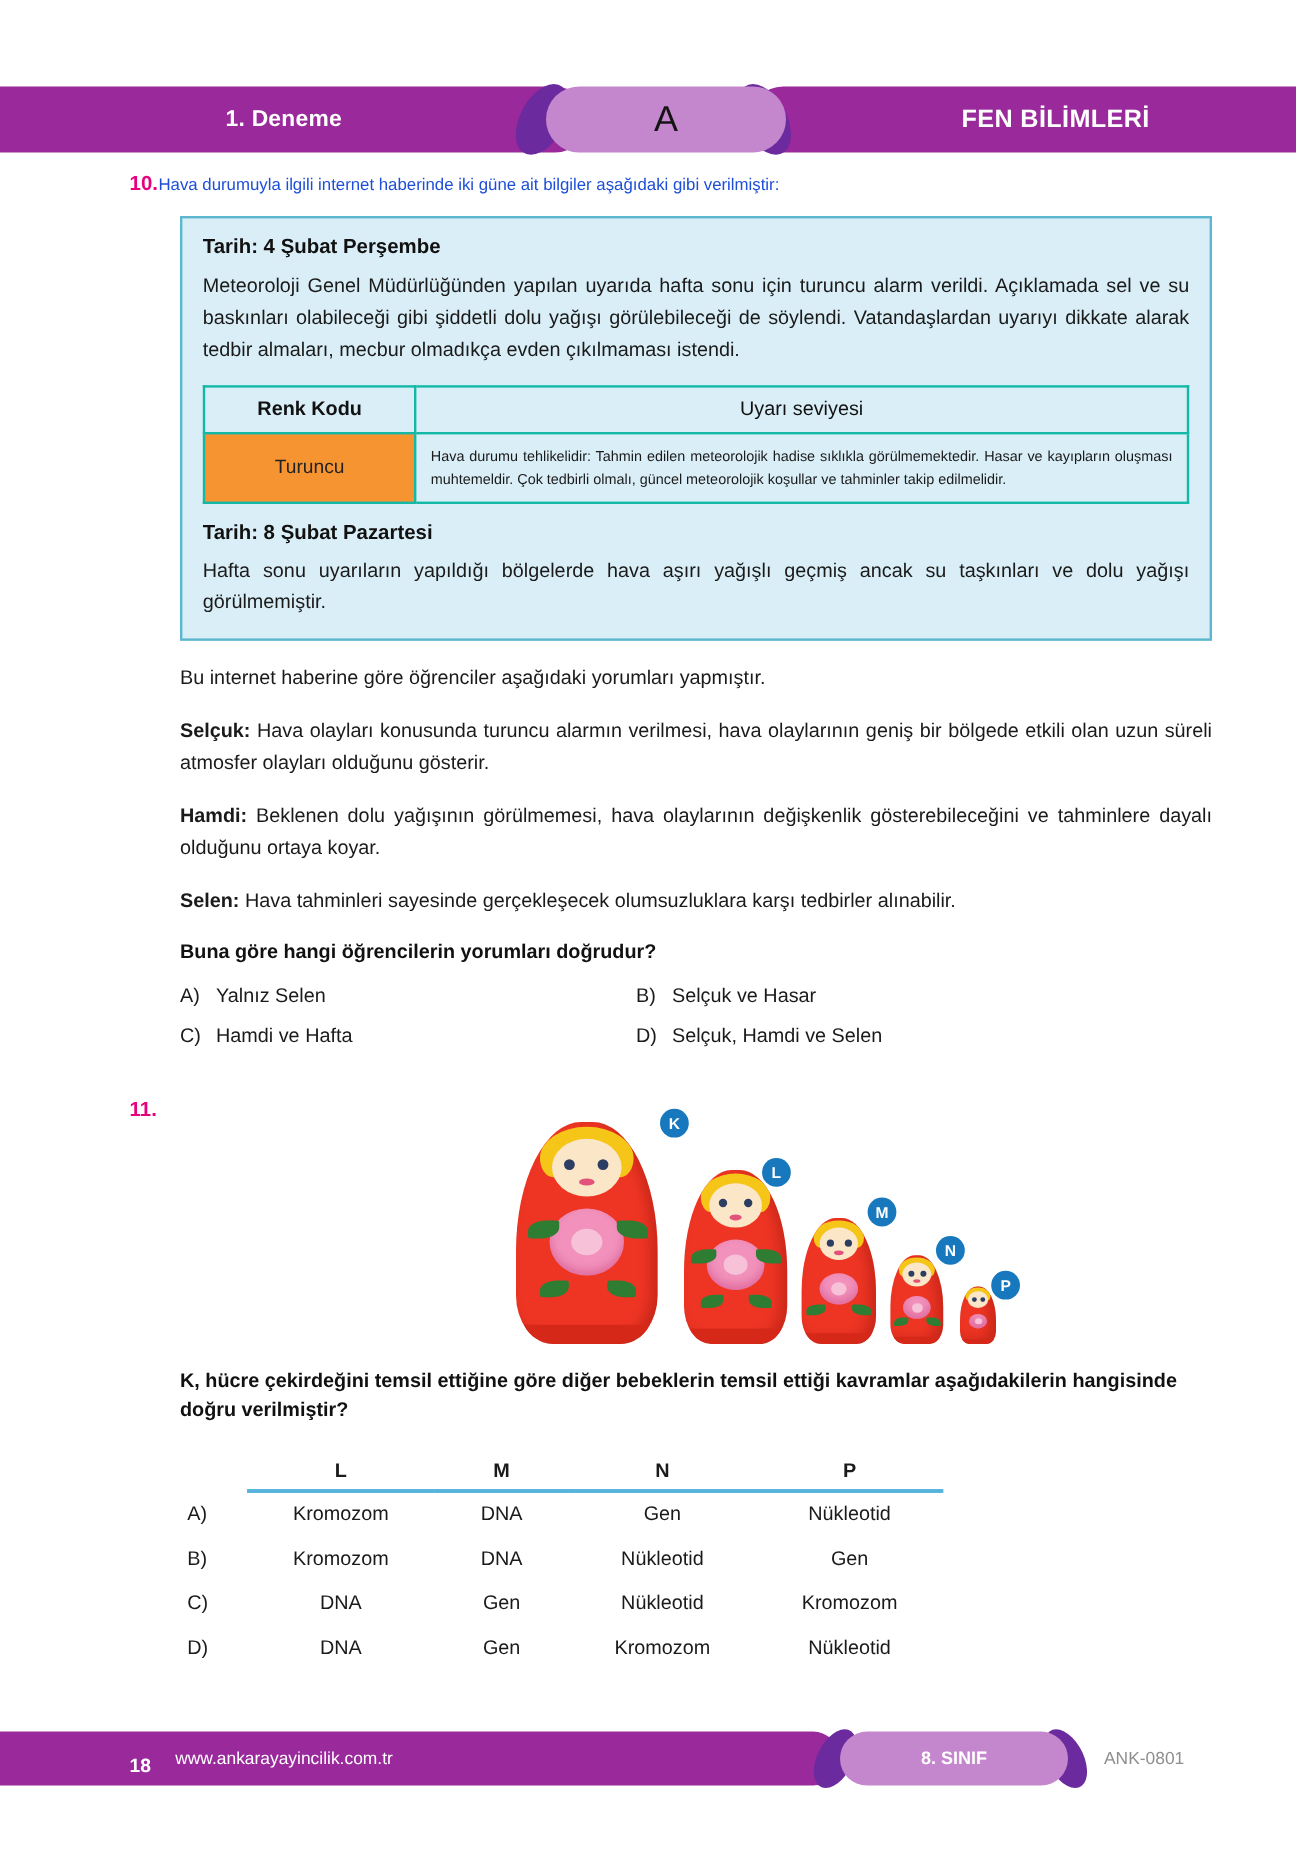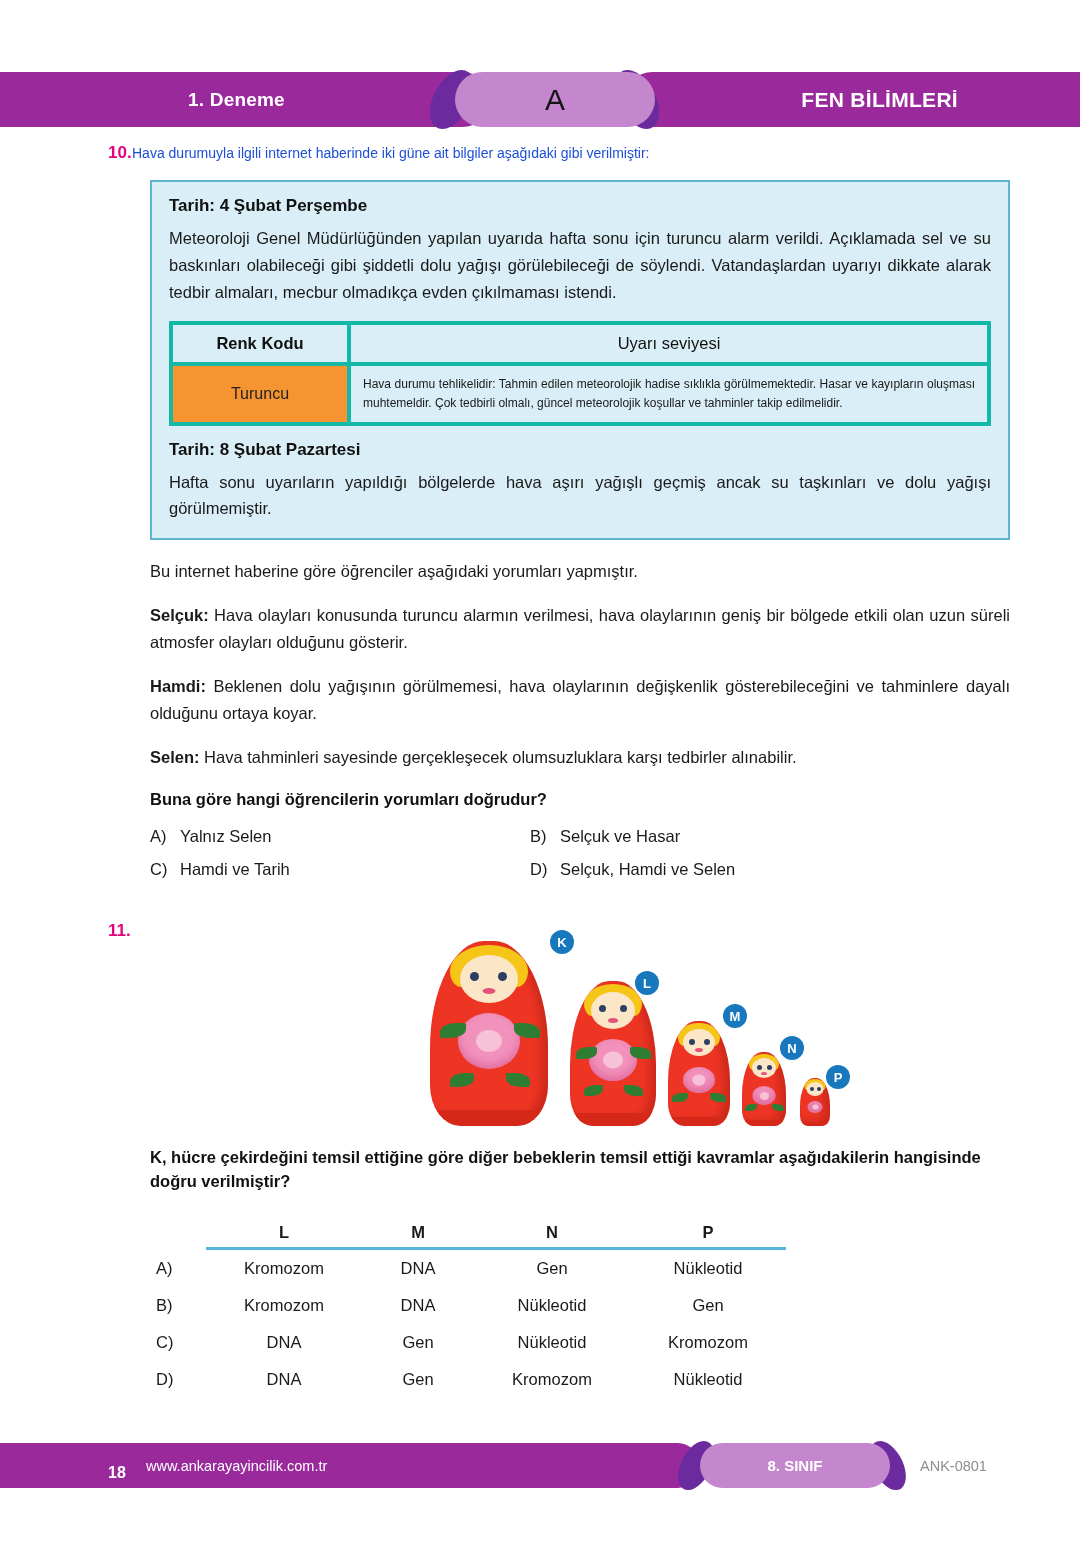--- a/index.html
+++ b/index.html
@@ -155,21 +155,21 @@
     margin: 0;
   }
 
   .warn-table {
     border-collapse: collapse;
     width: 100%;
     margin: 16px 0 14px 0;
     background: #D9EEF6;
   }
   .warn-table th, .warn-table td {
-    border: 4px solid #14b8a6;
+    border: 2px solid #14b8a6;
     padding: 9px 12px;
     vertical-align: middle;
   }
   .wt-head-code {
     width: 150px;
     font-size: 16.5px;
     font-weight: bold;
     text-align: center;
     color: #111;
   }
@@ -495,21 +495,21 @@
           <span>Yalnız Selen</span>
         </div>
         <div class="opt-cell">
           <span class="opt-letter">B)</span>
           <span>Selçuk ve Hasar</span>
         </div>
       </div>
       <div class="opt-row">
         <div class="opt-cell">
           <span class="opt-letter">C)</span>
-          <span>Hamdi ve Tarih</span>
+          <span>Hamdi ve Hafta</span>
         </div>
         <div class="opt-cell">
           <span class="opt-letter">D)</span>
           <span>Selçuk, Hamdi ve Selen</span>
         </div>
       </div>
     </div>
   </div>
 
   <div class="question-block" style="margin-top:42px;">

